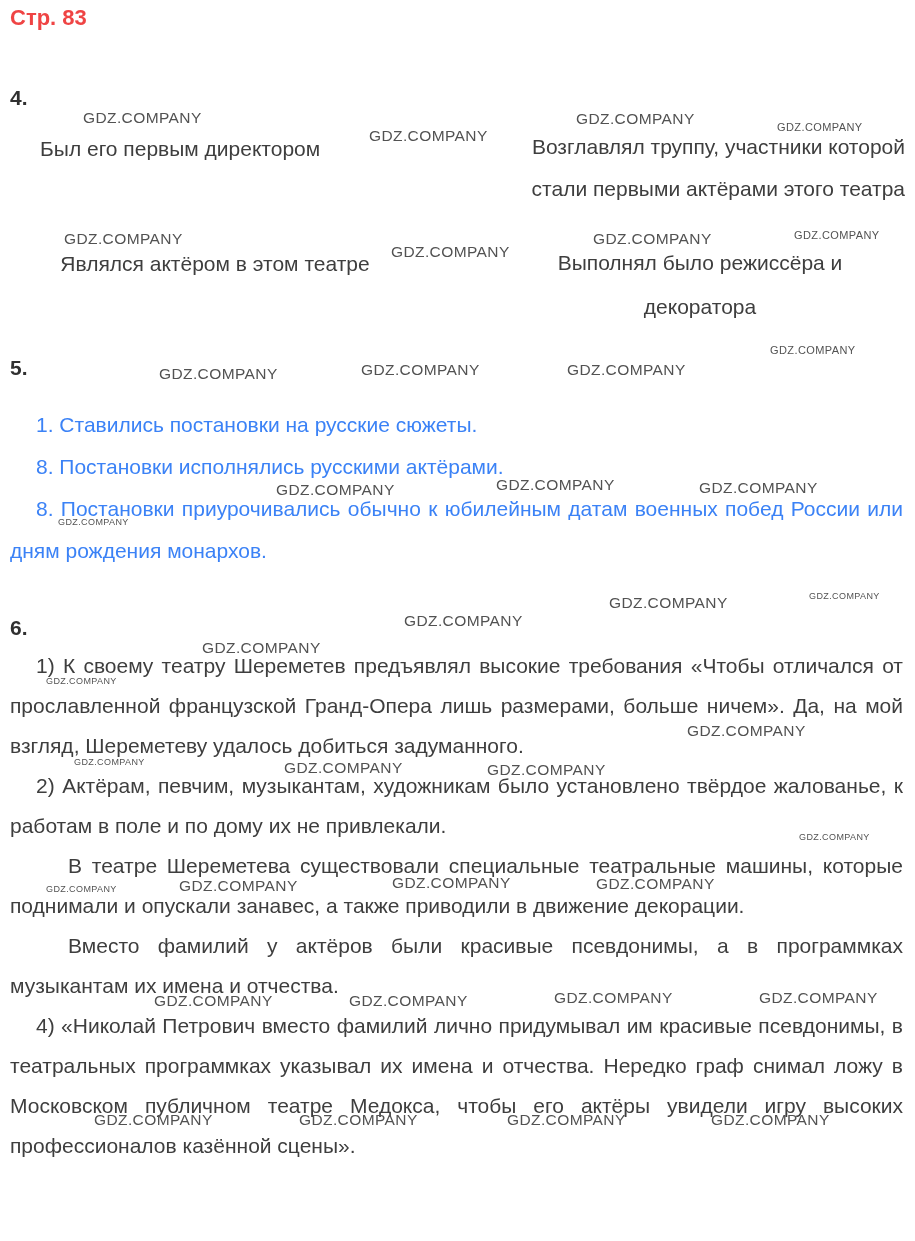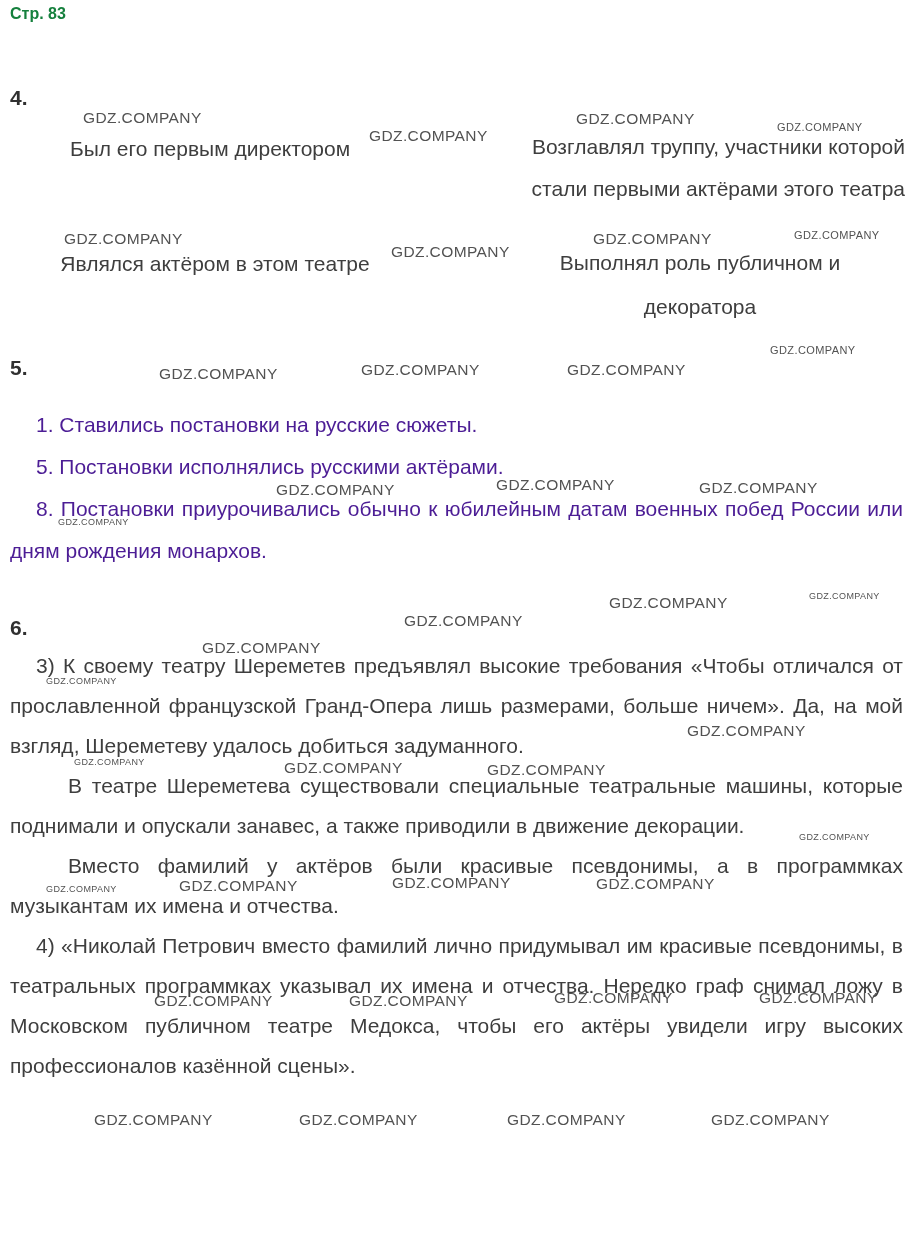--- a/index.html
+++ b/index.html
@@ -10,46 +10,46 @@
     width: 915px;
     height: 1241px;
     background: #ffffff;
     overflow: hidden;
     font-family: "Liberation Sans", sans-serif;
     color: #3b3b3b;
   }
   .page-header {
     position: absolute;
     top: 5px; left: 10px;
-    font-size: 16px;
+    font-size: 22px;
     font-weight: bold;
-    color: #15803d;
+    color: #ef4444;
   }
   .sec-num {
     position: absolute;
     left: 10px;
     font-size: 21px;
     font-weight: bold;
     color: #303030;
   }
   .sec4-cell {
     position: absolute;
     font-size: 21px;
     color: #3e3e3e;
   }
-  .c1l { top: 128px; left: 40px;  width: 340px; text-align: center; line-height: 42px; }
+  .c1l { top: 128px; left: 40px;  width: 340px; text-align: left; line-height: 42px; }
   .c1r { top: 126px; left: 480px; width: 425px; text-align: right;  line-height: 42px; }
   .c2l { top: 243px; left: 35px;  width: 360px; text-align: center; line-height: 42px; }
   .c2r { top: 241px; left: 535px; width: 330px; text-align: center; line-height: 44px; }
   .list5 {
     position: absolute;
     top: 404px; left: 10px; width: 893px;
     font-size: 21px;
     line-height: 42px;
-    color: #4c1d95;
+    color: #3b82f6;
   }
   .list5 p { text-indent: 26px; text-align: justify; }
   .text6 {
     position: absolute;
     top: 646px; left: 10px; width: 893px;
     font-size: 21px;
     line-height: 40px;
     color: #3e3e3e;
     text-align: justify;
   }
@@ -113,32 +113,33 @@
       <span class="wm lg" style="left: 711px; top: 1111px;">GDZ.COMPANY</span>
     </div>
 
   <div class="page-header">Стр. 83</div>
 
   <div class="sec-num" style="top:86px">4.</div>
 
   <div class="sec4-cell c1l">Был его первым директором</div>
   <div class="sec4-cell c2l">Являлся актёром в этом театре</div>
   <div class="sec4-cell c1r">Возглавлял труппу, участники которой стали первыми актёрами этого театра</div>
-  <div class="sec4-cell c2r">Выполнял роль публичном и декоратора</div>
+  <div class="sec4-cell c2r">Выполнял было режиссёра и декоратора</div>
 
   <div class="sec-num" style="top:356px">5.</div>
 
   <div class="list5">
     <p>1. Ставились постановки на русские сюжеты.</p>
-    <p>5. Постановки исполнялись русскими актёрами.</p>
+    <p>8. Постановки исполнялись русскими актёрами.</p>
     <p>8. Постановки приурочивались обычно к юбилейным датам военных побед России или дням рождения монархов.</p>
   </div>
 
   <div class="sec-num" style="top:616px">6.</div>
 
   <div class="text6">
-    <p class="ind1">3) К своему театру Шереметев предъявлял высокие требования «Чтобы отличался от прославленной французской Гранд-Опера лишь размерами, больше ничем». Да, на мой взгляд, Шереметеву удалось добиться задуманного.</p>
+    <p class="ind1">1) К своему театру Шереметев предъявлял высокие требования «Чтобы отличался от прославленной французской Гранд-Опера лишь размерами, больше ничем». Да, на мой взгляд, Шереметеву удалось добиться задуманного.</p>
+    <p class="ind1">2) Актёрам, певчим, музыкантам, художникам было установлено твёрдое жалованье, к работам в поле и по дому их не привлекали.</p>
     <p class="ind2">В театре Шереметева существовали специальные театральные машины, которые поднимали и опускали занавес, а также приводили в движение декорации.</p>
     <p class="ind2">Вместо фамилий у актёров были красивые псевдонимы, а в программках музыкантам их имена и отчества.</p>
     <p class="ind1">4) «Николай Петрович вместо фамилий лично придумывал им красивые псевдонимы, в театральных программках указывал их имена и отчества. Нередко граф снимал ложу в Московском публичном театре Медокса, чтобы его актёры увидели игру высоких профессионалов казённой сцены».</p>
   </div>
 
 </div>
 
 </body></html>

